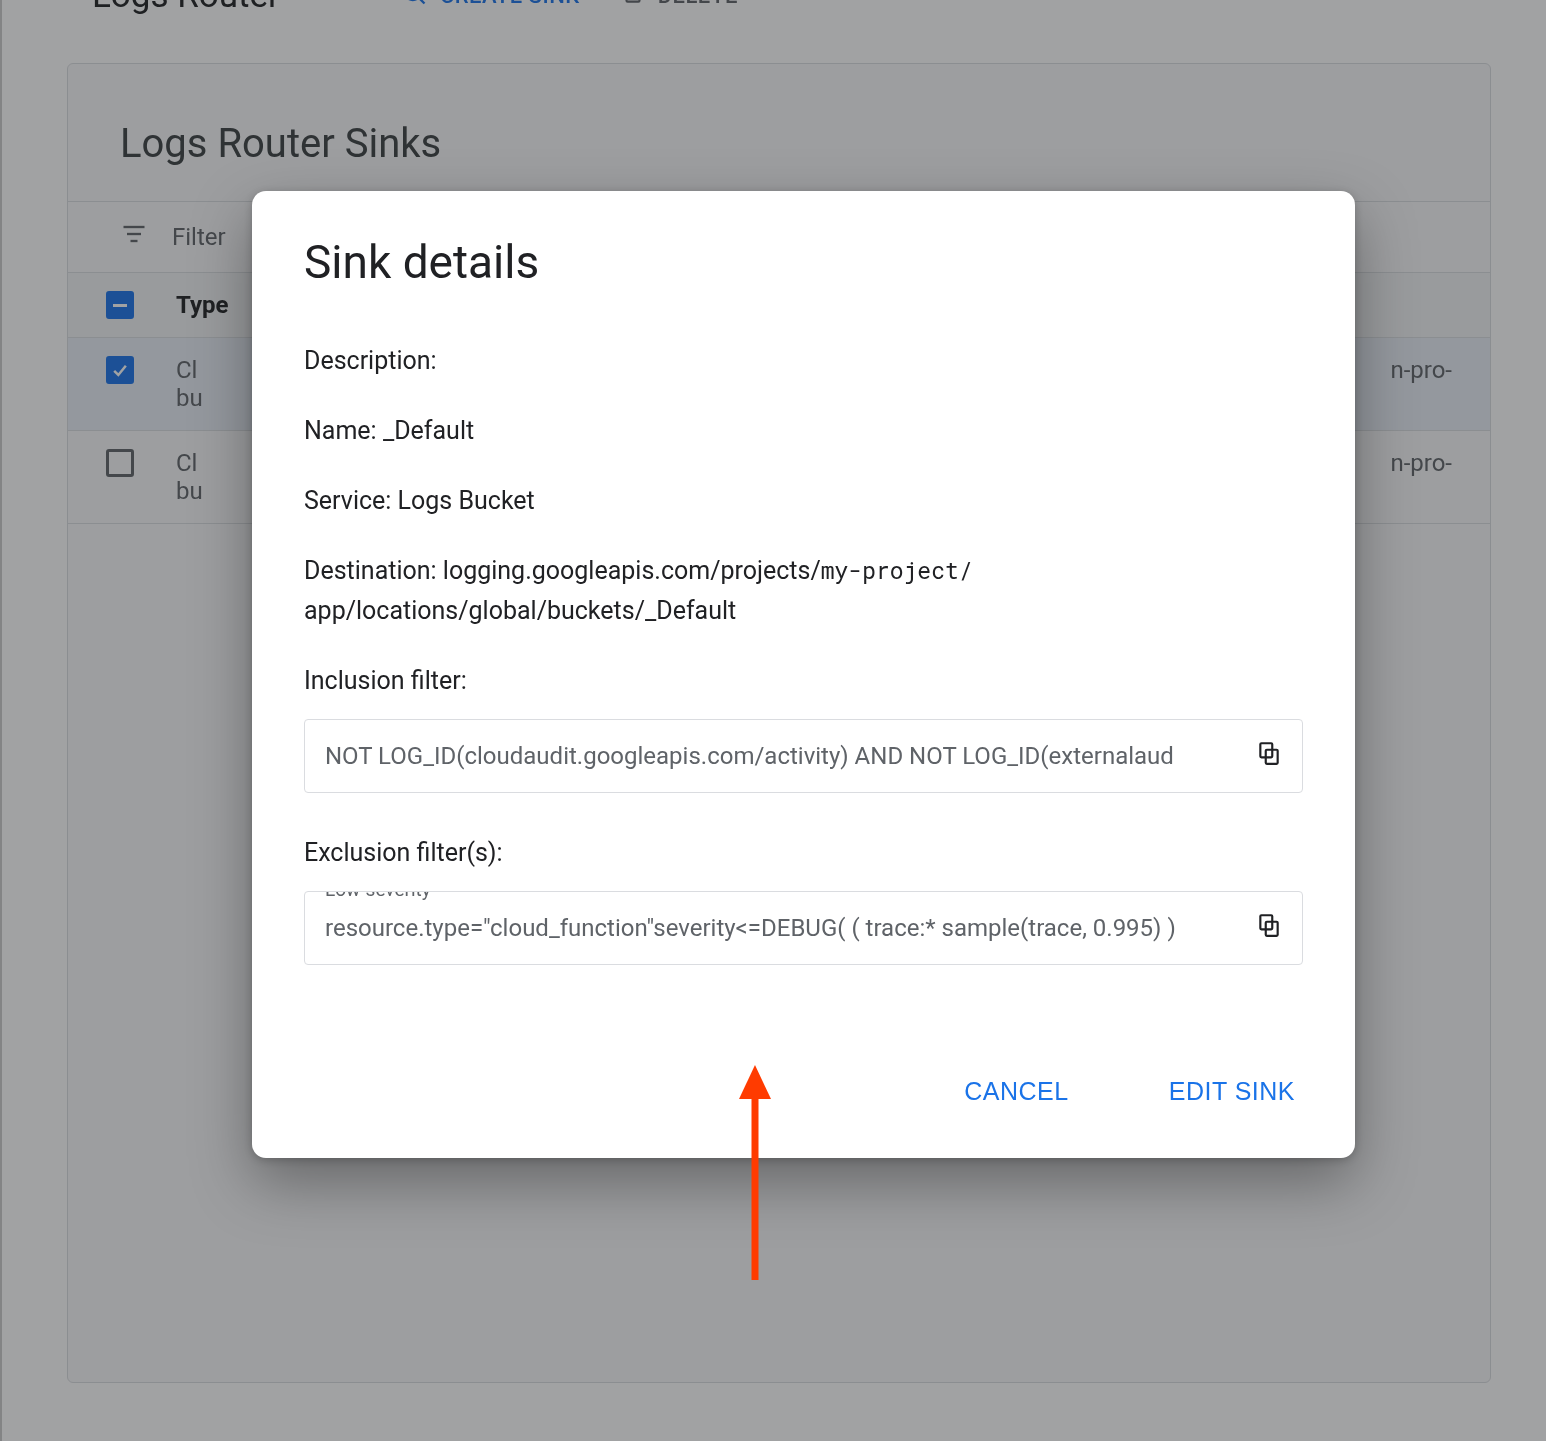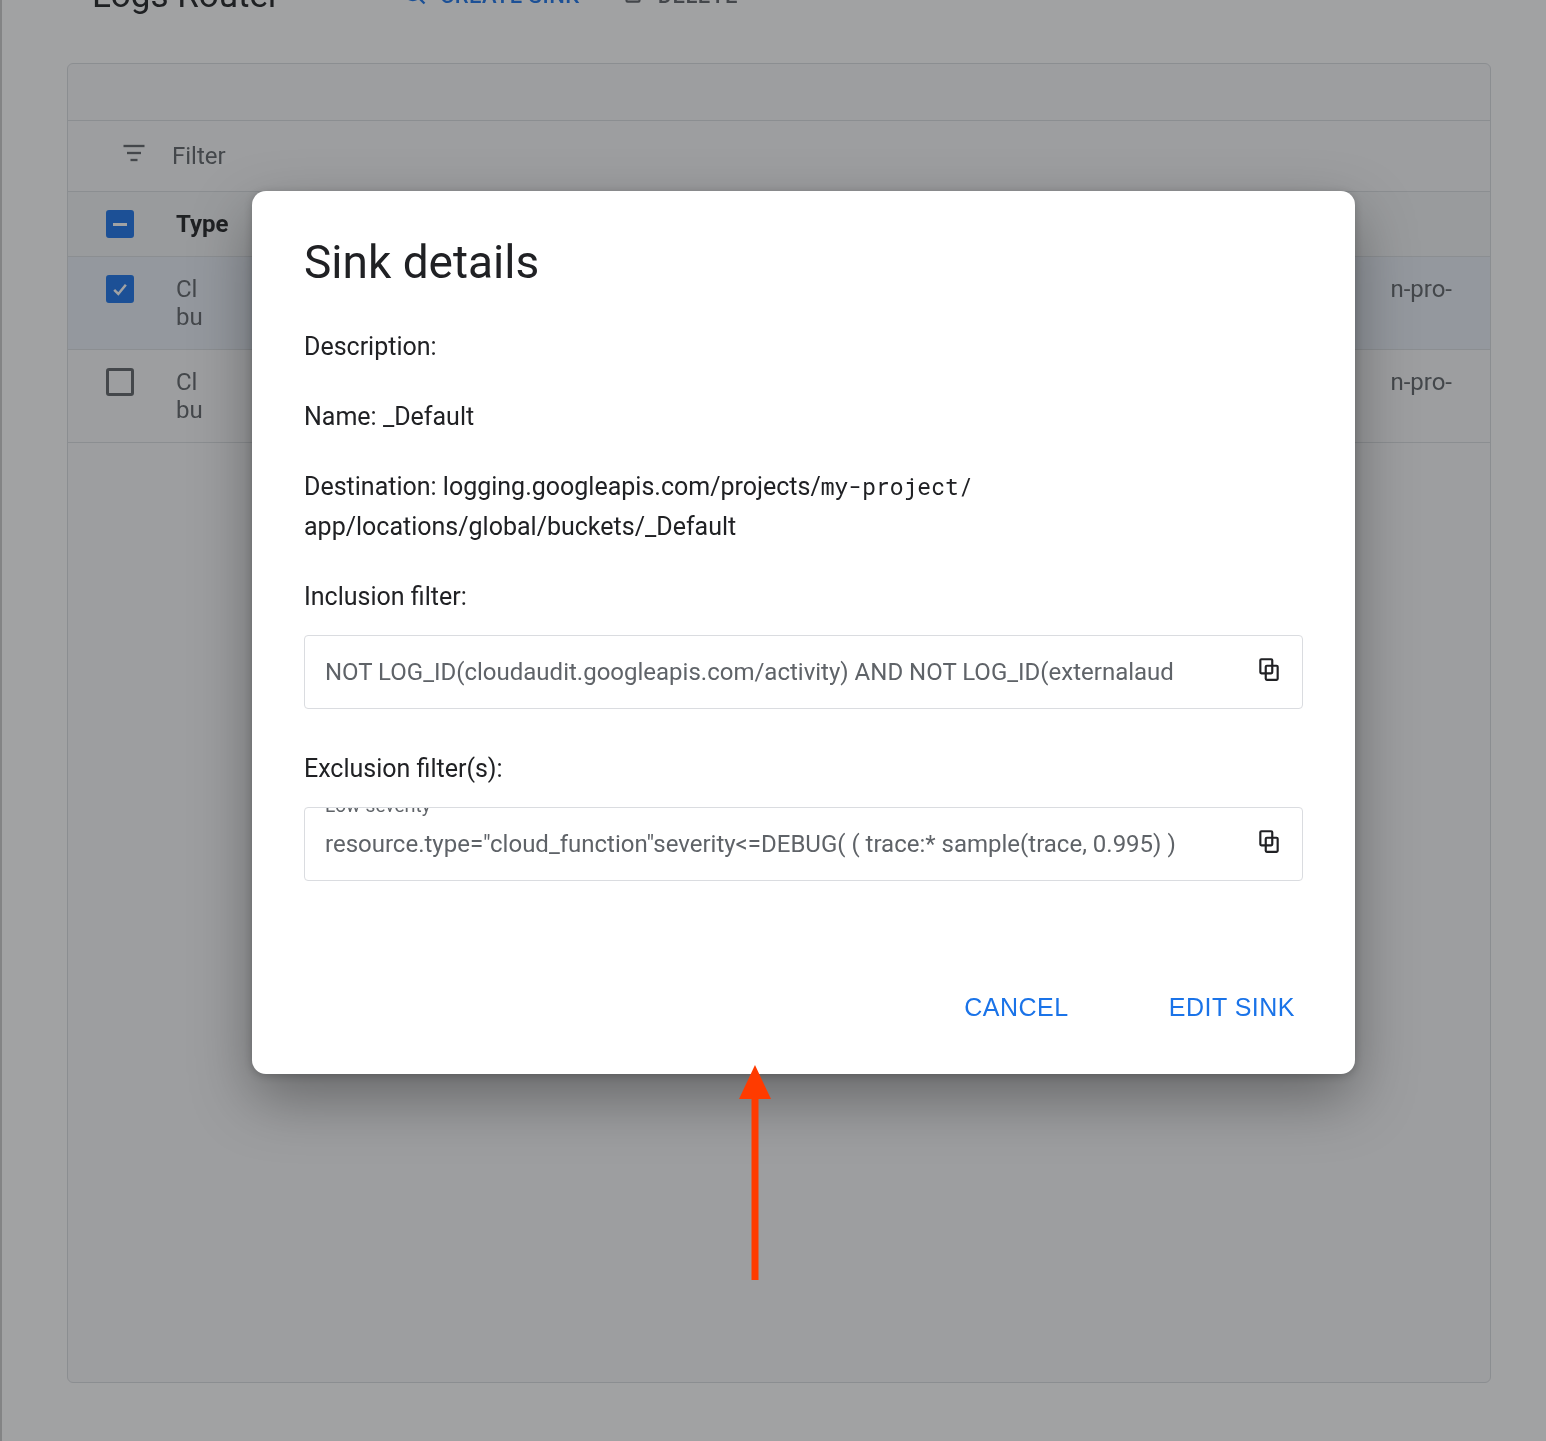--- a/index.html
+++ b/index.html
@@ -108,21 +108,21 @@
   width: 1103px;
   background: #fff;
   border-radius: 14px;
   box-shadow: 0 24px 60px rgba(0,0,0,0.35), 0 2px 8px rgba(0,0,0,0.2);
   padding: 44px 52px 40px 52px;
 }
 .modal h2 {
   font-size: 46px;
   font-weight: 400;
   color: #202124;
-  margin-bottom: 38px;
+  margin-bottom: 52px;
 }
 .field {
   font-size: 25px;
   color: #202124;
   line-height: 1.6;
   margin-bottom: 30px;
 }
 .field-label { display: inline; }
 .field-value { display: inline; }
 .code-line {
@@ -208,20 +208,21 @@
             <line x1="10" y1="11" x2="10" y2="17"></line>
             <line x1="14" y1="11" x2="14" y2="17"></line>
             <line x1="9" y1="4" x2="15" y2="4"></line>
           </svg>
       </span>
       <span>DELETE</span>
     </div>
   </div>
 
   <div class="card">
+    <div class="card-title">Logs Router Sinks</div>
     <div class="filter-row">
       <span>
         <svg width="28" height="28" viewBox="0 0 24 24" fill="#5f6368">
             <rect x="3" y="5" width="18" height="2"></rect>
             <rect x="6" y="11" width="12" height="2"></rect>
             <rect x="9" y="17" width="6" height="2"></rect>
           </svg>
       </span>
       <span>Filter</span>
     </div>
@@ -270,20 +271,23 @@
   <h2>Sink details</h2>
 
   <div class="field">
     <span class="field-label">Description:</span><span class="field-value"></span>
   </div>
 
   <div class="field">
     <span class="field-label">Name: </span><span class="field-value">_Default</span>
   </div>
 
+  <div class="field">
+    <span class="field-label">Service: </span><span class="field-value">Logs Bucket</span>
+  </div>
 
   <div class="field">
     <span class="field-label">Destination: </span><span>logging.googleapis.com/projects/</span><span class="code-line">my-project/</span><br>
     <span>app/locations/global/buckets/_Default</span>
   </div>
 
   <div class="field" style="margin-bottom:10px;">Inclusion filter:</div>
   <div class="filter-box">
     <span>NOT LOG_ID(cloudaudit.googleapis.com/activity) AND NOT LOG_ID(externalaud</span>
     <span class="copy-btn">

